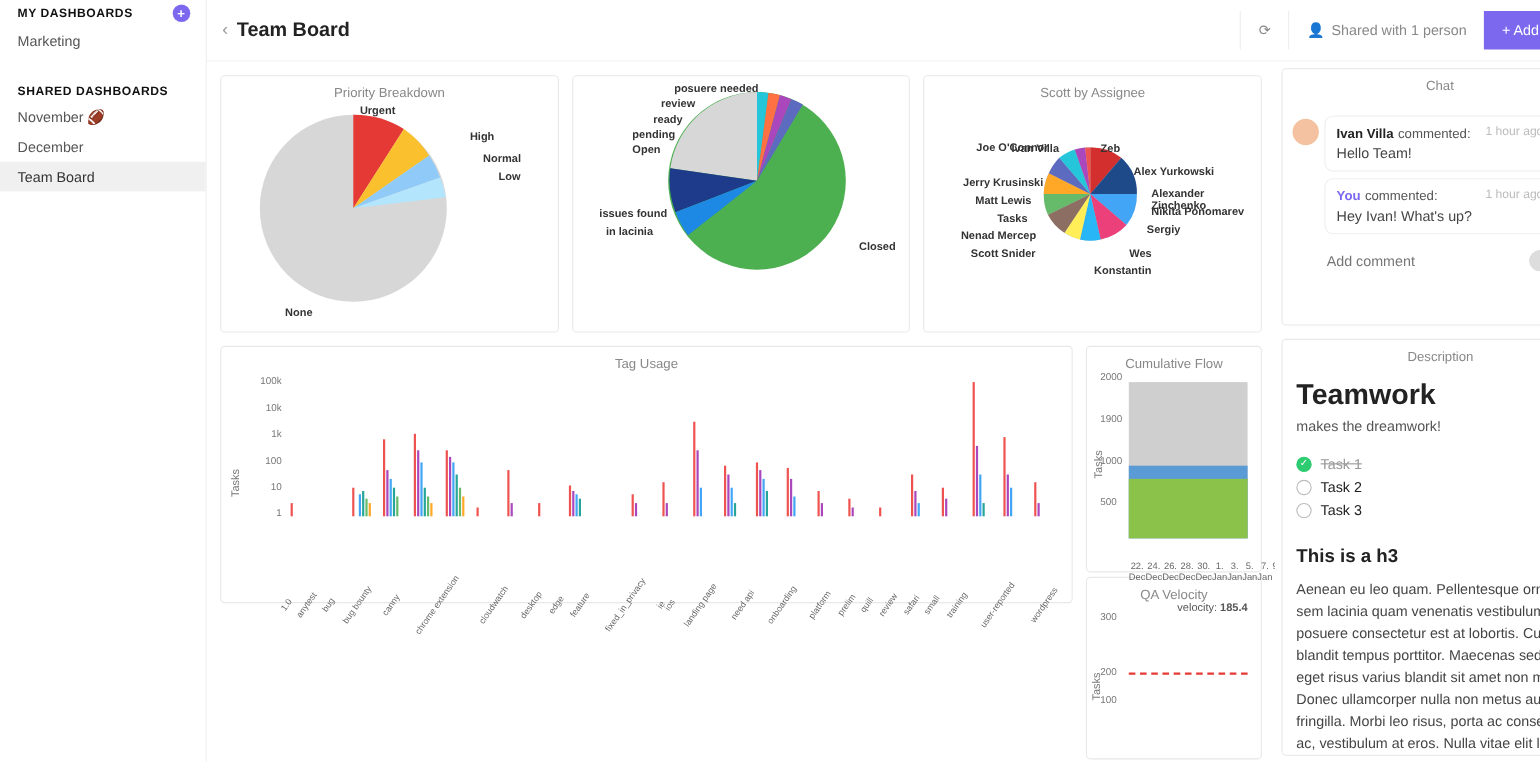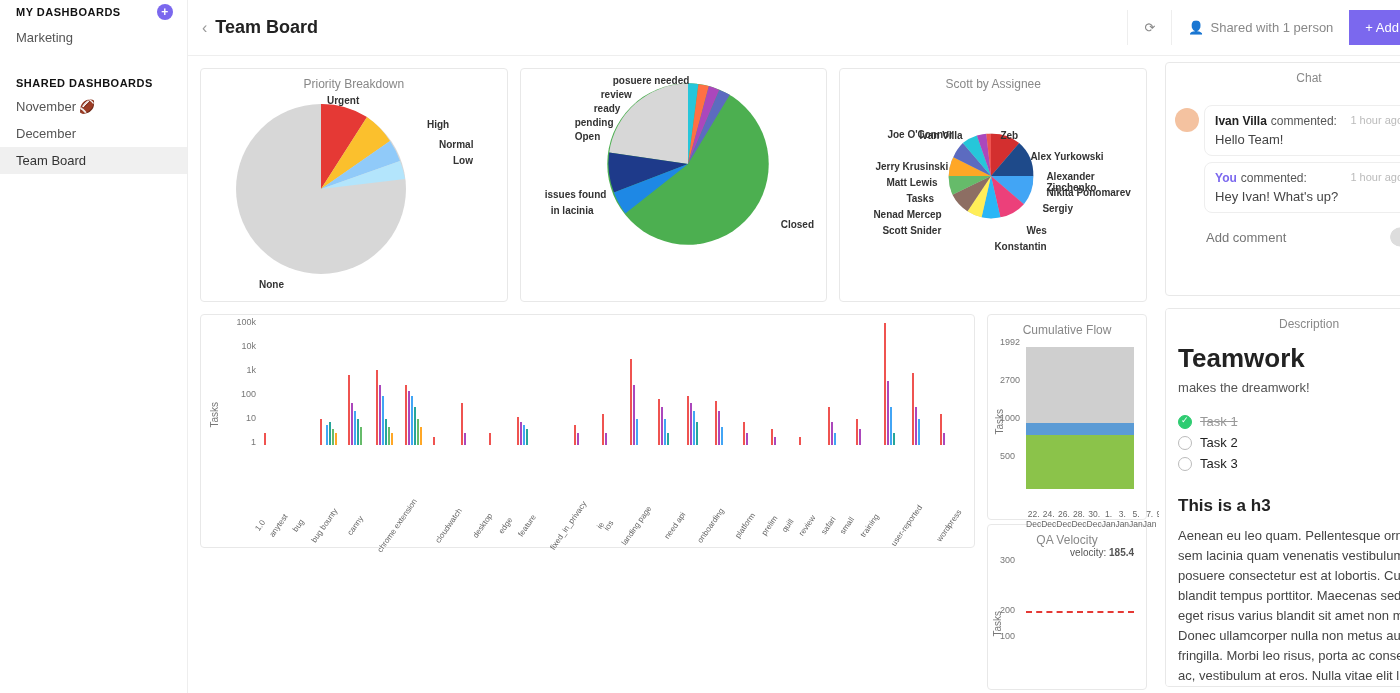--- a/index.html
+++ b/index.html
@@ -186,20 +186,21 @@
             <span class="pie-label" style="left:206px;top:94px">Nikita Ponomarev</span>
             <span class="pie-label" style="left:206px;top:78px">Alexander Zinchenko</span>
             <span class="pie-label" style="left:190px;top:58px">Alex Yurkowski</span>
             <span class="pie-label" style="left:160px;top:37px">Zeb</span>
           </div>
         </div>
       </div>
 
       <div class="row2">
         <div class="panel">
+          <div class="panel-title">Tag Usage</div>
           <div class="tag-chart">
             <span class="tag-ylab">Tasks</span>
             <div class="tag-yaxis">
               <span>100k</span>
                 <span>10k</span>
                 <span>1k</span>
                 <span>100</span>
                 <span>10</span>
                 <span>1</span>
             </div>
@@ -458,22 +459,22 @@
               <div class="tag-xl">user-reported</div>
               <div class="tag-xl">wordpress</div>
             </div>
         </div>
 
         <div style="flex:1;display:flex;flex-direction:column">
           <div class="panel" style="height:234px">
             <div class="panel-title">Cumulative Flow</div>
             <div class="cf-chart">
               <span class="cf-ylab">Tasks</span>
-              <span class="cf-ytick" style="top:-2px">1992</span>
-              <span class="cf-ytick" style="top:36px">2700</span>
+              <span class="cf-ytick" style="top:-2px">2000</span>
+              <span class="cf-ytick" style="top:36px">1900</span>
               <span class="cf-ytick" style="top:74px">1000</span>
               <span class="cf-ytick" style="top:112px">500</span>
               <div class="cf-layer" style="top:8px;height:142px;background:#cfcfcf"></div>
               <div class="cf-layer" style="top:84px;height:66px;background:#5b9bd5"></div>
               <div class="cf-layer" style="top:96px;height:54px;background:#8bc34a"></div>
               <div class="cf-xlabels" id="cf-xlabels">
                   <div class="cf-xl">22.<br>Dec</div>
                   <div class="cf-xl">24.<br>Dec</div>
                   <div class="cf-xl">26.<br>Dec</div>
                   <div class="cf-xl">28.<br>Dec</div>

